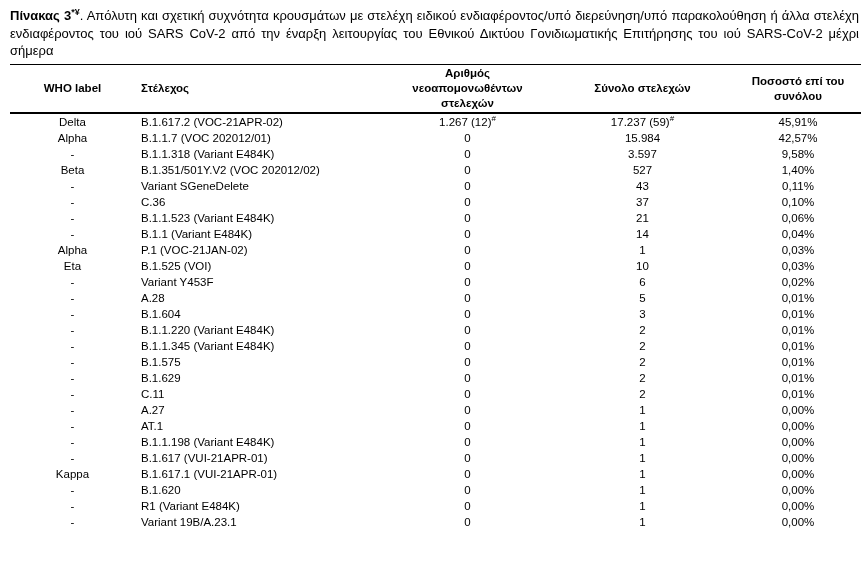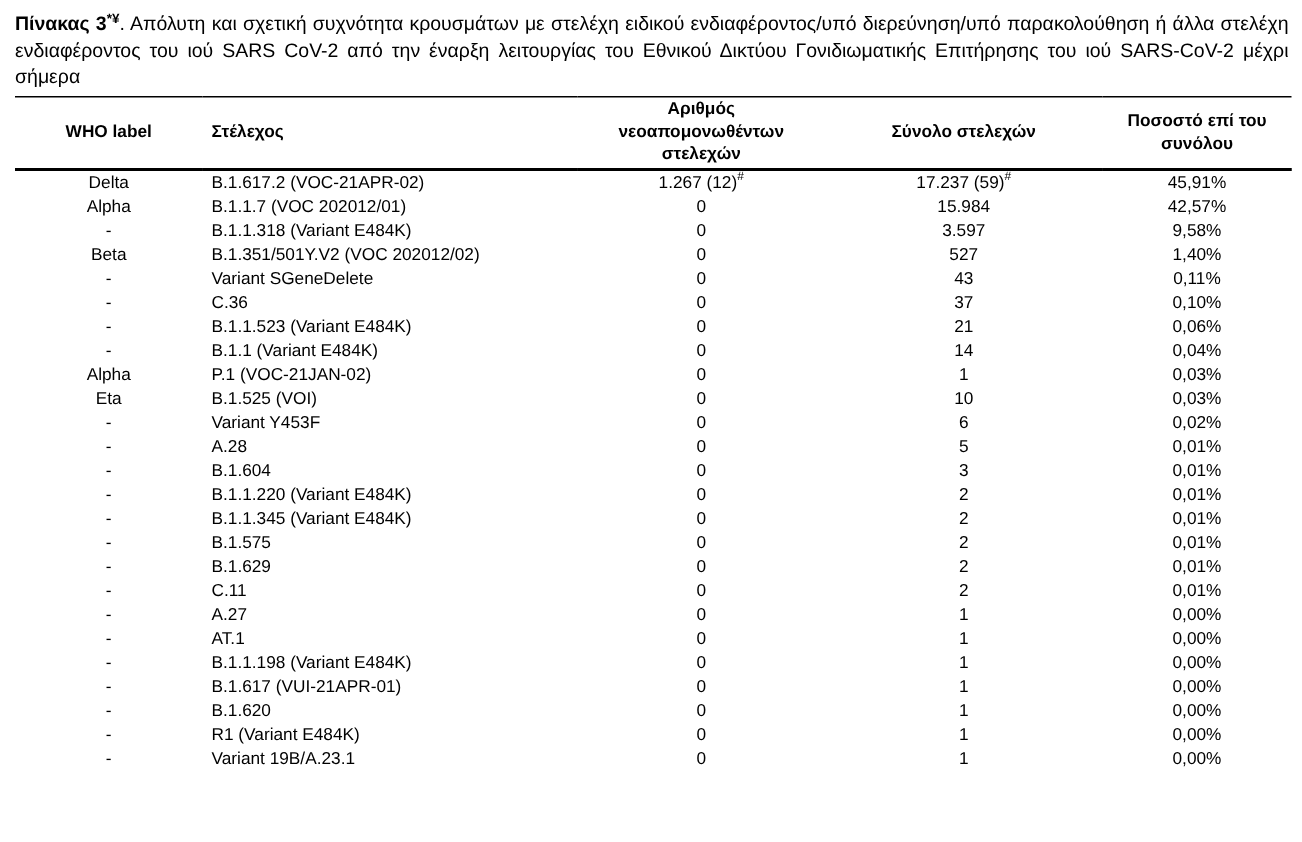--- a/index.html
+++ b/index.html
@@ -203,20 +203,27 @@
           <td class="c">0,00%</td>
         </tr>
         <tr>
           <td class="c">-</td>
           <td class="l">B.1.617 (VUI-21APR-01)</td>
           <td class="c">0</td>
           <td class="c">1</td>
           <td class="c">0,00%</td>
         </tr>
         <tr>
+          <td class="c">Kappa</td>
+          <td class="l">B.1.617.1 (VUI-21APR-01)</td>
+          <td class="c">0</td>
+          <td class="c">1</td>
+          <td class="c">0,00%</td>
+        </tr>
+        <tr>
           <td class="c">-</td>
           <td class="l">B.1.620</td>
           <td class="c">0</td>
           <td class="c">1</td>
           <td class="c">0,00%</td>
         </tr>
         <tr>
           <td class="c">-</td>
           <td class="l">R1 (Variant E484K)</td>
           <td class="c">0</td>

